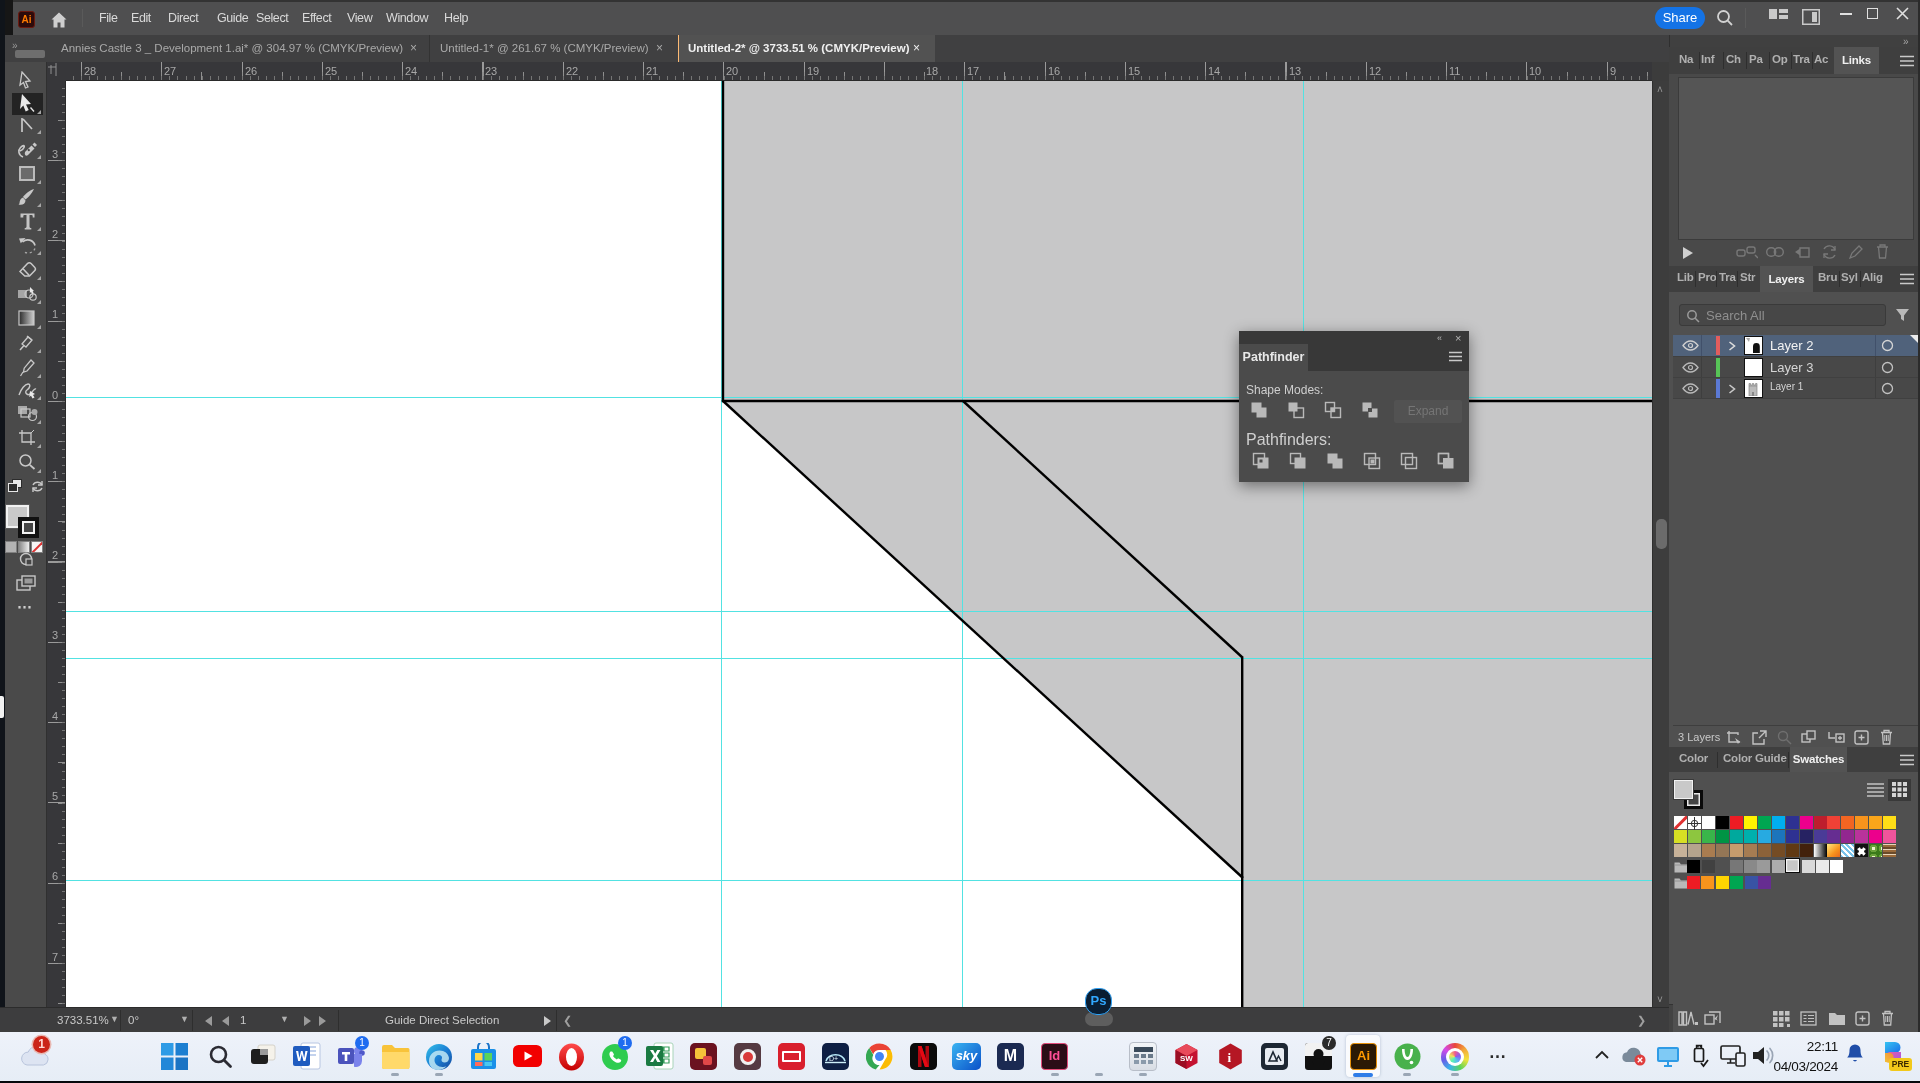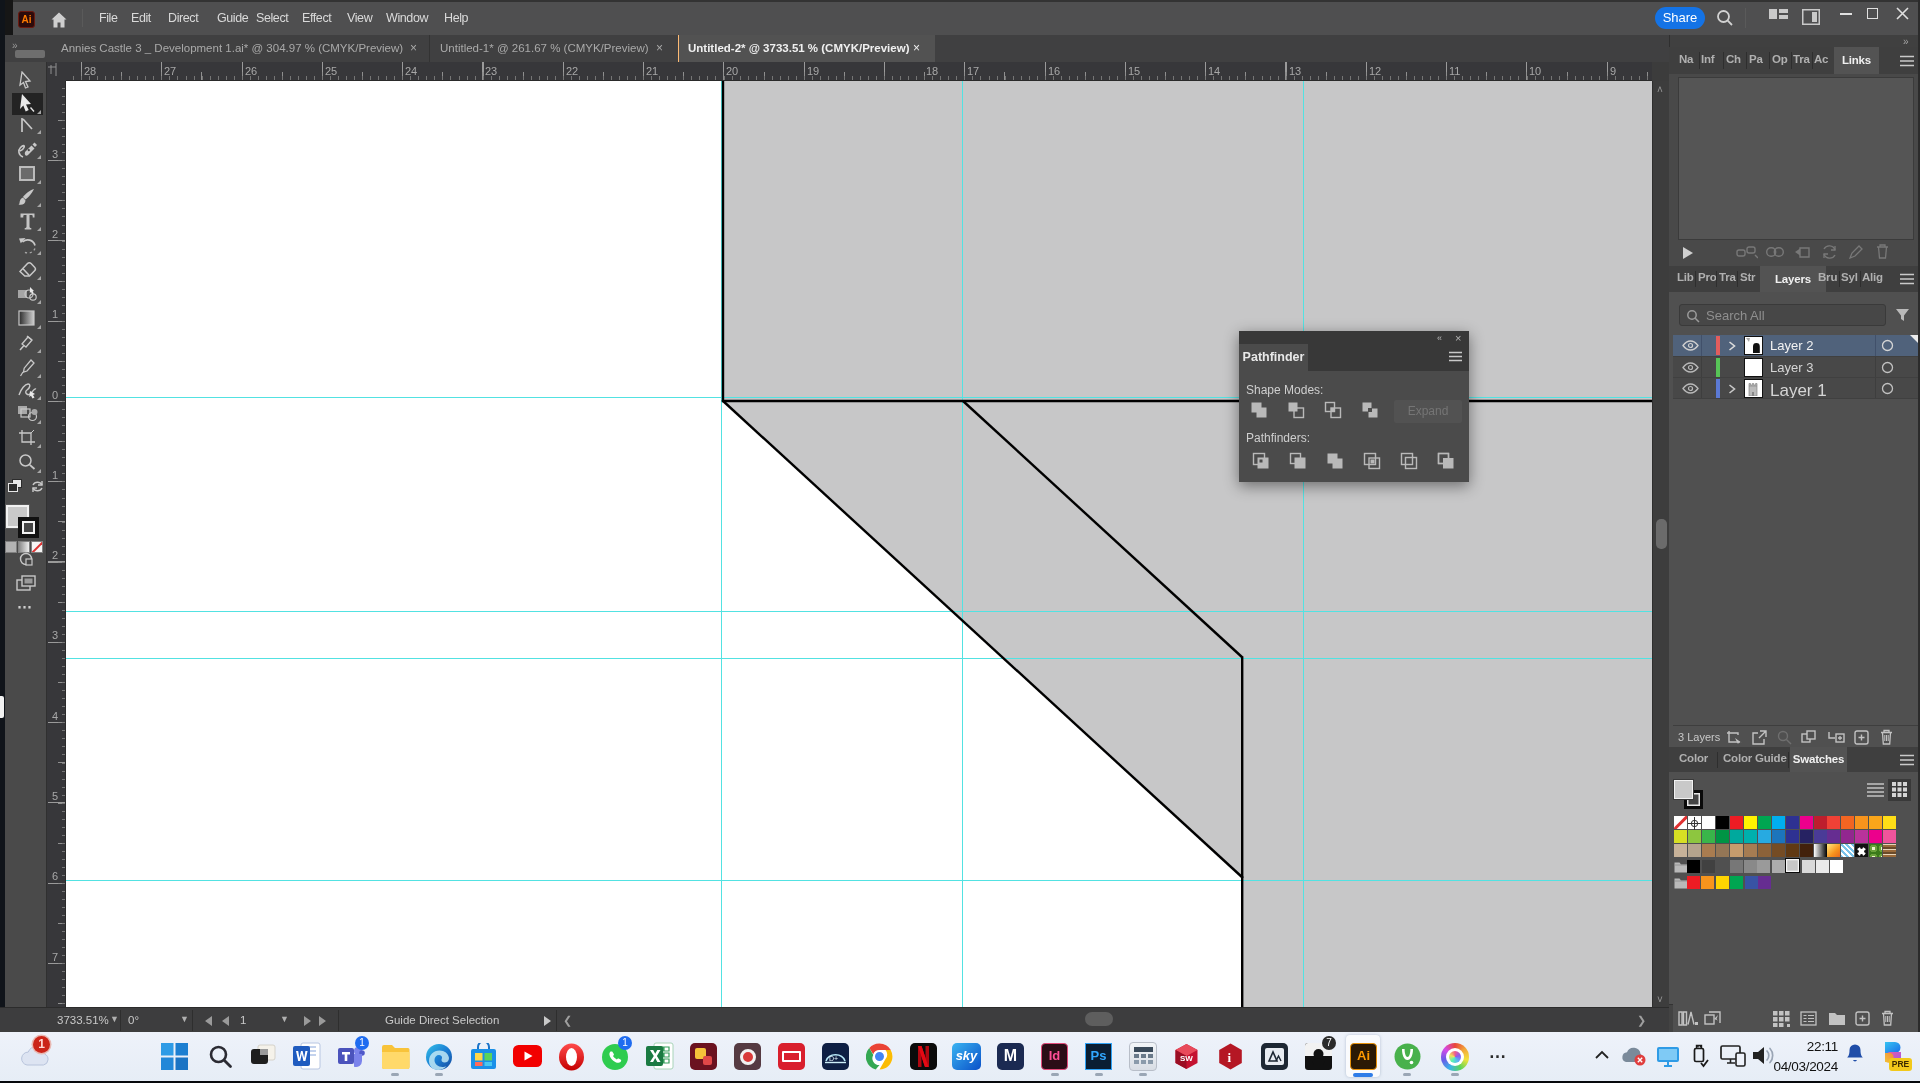--- a/index.html
+++ b/index.html
@@ -283,21 +283,21 @@
 
 <div class="abs" id="pathfinder" style="left:1239px;top:331px;width:230px;height:151px;background:#4b4b4b;box-shadow:0 4px 14px rgba(0,0,0,0.45)">
   <div class="abs" style="left:0;top:0;width:230px;height:40px;background:#383838"></div>
   <div class="abs" style="left:0;top:13px;width:69px;height:27px;background:#4b4b4b;color:#e8e8e8;font-size:12.5px;font-weight:bold;text-align:center;line-height:27px">Pathfinder</div>
   <div class="abs" style="left:198px;top:2px;color:#b5b5b5;font-size:9px">«</div>
   <div class="abs" style="left:216px;top:1px;color:#b5b5b5;font-size:11px">×</div>
   <svg class="abs" style="left:210px;top:20px" width="13" height="11" viewBox="0 0 13 11">
       <path d="M0 1.5h13M0 5.5h13M0 9.5h13" stroke="#c9c9c9" stroke-width="1.4"></path>
     </svg>
   <div class="abs" style="left:7px;top:52px;color:#cfcfcf;font-size:12px">Shape Modes:</div>
-  <div class="abs" style="left:7px;top:100px;color:#cfcfcf;font-size:12px">Pathfinders:</div>
+  <div class="abs" style="left:7px;top:100px;color:#cfcfcf;font-size:16px">Pathfinders:</div>
   <svg class="abs" style="left:10px;top:69px" width="20" height="20" viewBox="0 0 20 20">
       <path d="M2.5 2.5h10v5h5v10h-10v-5h-5z" fill="#b9b9b9"></path>
     </svg>
   <svg class="abs" style="left:47px;top:69px" width="20" height="20" viewBox="0 0 20 20">
       <rect x="2.5" y="2.5" width="9" height="9" fill="#b9b9b9"></rect>
       <rect x="8" y="8" width="9.5" height="9.5" fill="none" stroke="#b9b9b9" stroke-width="1.4"></rect>
     </svg>
   <svg class="abs" style="left:84px;top:69px" width="20" height="20" viewBox="0 0 20 20">
       <rect x="2.5" y="2.5" width="9" height="9" fill="none" stroke="#b9b9b9" stroke-width="1.4"></rect>
       <rect x="8" y="8" width="9.5" height="9.5" fill="none" stroke="#b9b9b9" stroke-width="1.4"></rect>
@@ -393,21 +393,21 @@
 </div>
 
 <div class="abs" style="left:1673px;top:266px;width:247px;height:26px;background:#3f3f3f;color:#b0b0b0;font-size:11.5px;font-weight:bold;letter-spacing:-0.2px">
   <span class="abs" style="left:4px;top:5px;width:18px;overflow:hidden;white-space:nowrap">Lib</span>
   <span class="abs" style="left:25px;top:5px;width:36px;overflow:hidden;white-space:nowrap">Pro</span>
   <span class="abs" style="left:46px;top:5px;width:19px;overflow:hidden;white-space:nowrap">Tra</span>
   <span class="abs" style="left:67px;top:5px;width:19px;overflow:hidden;white-space:nowrap">Str</span>
   <span class="abs" style="left:22px;top:5px;width:1px;height:16px;background:#2e2e2e"></span>
   <span class="abs" style="left:43px;top:5px;width:1px;height:16px;background:#2e2e2e"></span>
   <span class="abs" style="left:64px;top:5px;width:1px;height:16px;background:#2e2e2e"></span>
-  <span class="abs" style="left:87px;top:0;width:66px;height:26px;background:#535353;color:#f0f0f0;text-align:center;line-height:26px">Layers</span>
+  <span class="abs" style="left:87px;top:0;width:53px;height:26px;background:#535353;color:#f0f0f0;text-align:center;line-height:26px">Layers</span>
   <span class="abs" style="left:145px;top:5px;width:20px;overflow:hidden;white-space:nowrap">Bru</span>
   <span class="abs" style="left:168px;top:5px;width:19px;overflow:hidden;white-space:nowrap">Syl</span>
   <span class="abs" style="left:189px;top:5px;width:21px;overflow:hidden;white-space:nowrap">Alig</span>
   <span class="abs" style="left:166px;top:5px;width:1px;height:16px;background:#2e2e2e"></span>
   <span class="abs" style="left:187px;top:5px;width:1px;height:16px;background:#2e2e2e"></span>
   <svg class="abs" style="left:227px;top:7px" width="14" height="12" viewBox="0 0 14 12">
       <path d="M0 1.5h14M0 6h14M0 10.5h14" stroke="#c9c9c9" stroke-width="1.5"></path>
     </svg>
 </div>
 
@@ -467,21 +467,21 @@
     </svg>
   <span class="abs" style="left:28px;top:0;width:1px;height:21px;background:#3e3e3e"></span>
   <span class="abs" style="left:43px;top:1px;width:4px;height:19px;background:#5b79d4"></span>
   <svg class="abs" style="left:55px;top:6px" width="8" height="10" viewBox="0 0 8 10">
       <path d="M1.5 1l5 4-5 4" fill="none" stroke="#c9c9c9" stroke-width="1.6"></path>
     </svg>
   <div class="abs" style="left:71px;top:1px;width:19px;height:19px;background:#fff;border:1.5px solid #111"><svg width="16" height="16" viewBox="0 0 16 16">
         <path d="M4 16V6h8v10zM4 6V3.5h1.5V5h1.8V3.5h1.4V5h1.9V3.5H12V6" fill="#bbb" stroke="#888" stroke-width="0.7"></path>
         <path d="M7 16v-4h2v4z" fill="#888"></path>
       </svg></div>
-  <span class="abs" style="left:97px;top:3px;color:#d5d5d5;font-size:17px">Layer 1</span>
+  <span class="abs" style="left:97px;top:3px;color:#d5d5d5;font-size:10px">Layer 1</span>
   <span class="abs" style="left:202px;top:0;width:1px;height:21px;background:#3e3e3e"></span>
   <svg class="abs" style="left:208px;top:4px" width="13" height="13" viewBox="0 0 13 13">
       <circle cx="6.5" cy="6.5" r="5" fill="none" stroke="#c2c2c2" stroke-width="1.3"></circle>
     </svg>
 </div>
 <div class="abs" style="left:1673px;top:398px;width:247px;height:1px;background:#404040"></div>
 
 <div class="abs" style="left:1673px;top:725px;width:247px;height:22px;background:#505050;border-top:1px solid #3e3e3e;color:#c9c9c9">
   <span class="abs" style="left:5px;top:5px;font-size:11px">3 Layers</span>
   <svg class="abs" style="left:53px;top:4px" width="17" height="15" viewBox="0 0 17 15">
@@ -844,21 +844,21 @@
       <path d="M1 0h3.5l7 21H8z" fill="#e50914"></path>
     </svg>
   </div>
 
 <div class="abs" style="left:952px;top:1043px;width:29px;height:27px;border-radius:5px;background:linear-gradient(135deg,#3ab4f2,#0a50c8);color:#fff;font-size:13px;font-weight:bold;text-align:center;line-height:25px;font-style:italic">sky</div>
 
 <div class="abs" style="left:997px;top:1043px;width:27px;height:27px;border-radius:5px;background:#1b2a52;color:#fff;font-size:16px;font-weight:bold;text-align:center;line-height:26px">M</div>
 
 <div class="abs" style="left:1041px;top:1043px;width:27px;height:27px;border-radius:4px;background:#2b0d17;border:1.5px solid #e24a7a;color:#ff4f98;font-size:13px;font-weight:bold;text-align:center;line-height:24px">Id</div>
 
-<div class="abs" style="left:1085px;top:1043px;width:27px;height:27px;border-radius:0;background:#0a1e33;border:1.5px solid #2fa3f7;color:#31a8ff;font-size:13px;font-weight:bold;text-align:center;line-height:24px">Ps</div>
+<div class="abs" style="left:1085px;top:988px;width:27px;height:27px;border-radius:12px;background:#0a1e33;border:1.5px solid #2fa3f7;color:#31a8ff;font-size:13px;font-weight:bold;text-align:center;line-height:24px">Ps</div>
 
 <div class="abs" style="left:1129px;top:1042px;width:28px;height:29px;border-radius:4px;background:linear-gradient(#f2f5f8,#d8dde4);border:1px solid #b8bec8">
     <svg style="position:absolute;left:4px;top:4px" width="19" height="20" viewBox="0 0 19 20">
       <rect x="0" y="0" width="19" height="5" fill="#3a4a5a"></rect>
       <rect x="0" y="7" width="5" height="4" fill="#6a7a8a"></rect>
       <rect x="7" y="7" width="5" height="4" fill="#6a7a8a"></rect>
       <rect x="14" y="7" width="5" height="4" fill="#6a7a8a"></rect>
       <rect x="0" y="13" width="5" height="4" fill="#8a9aaa"></rect>
       <rect x="7" y="13" width="5" height="4" fill="#8a9aaa"></rect>
       <rect x="14" y="13" width="5" height="4" fill="#8a9aaa"></rect>

